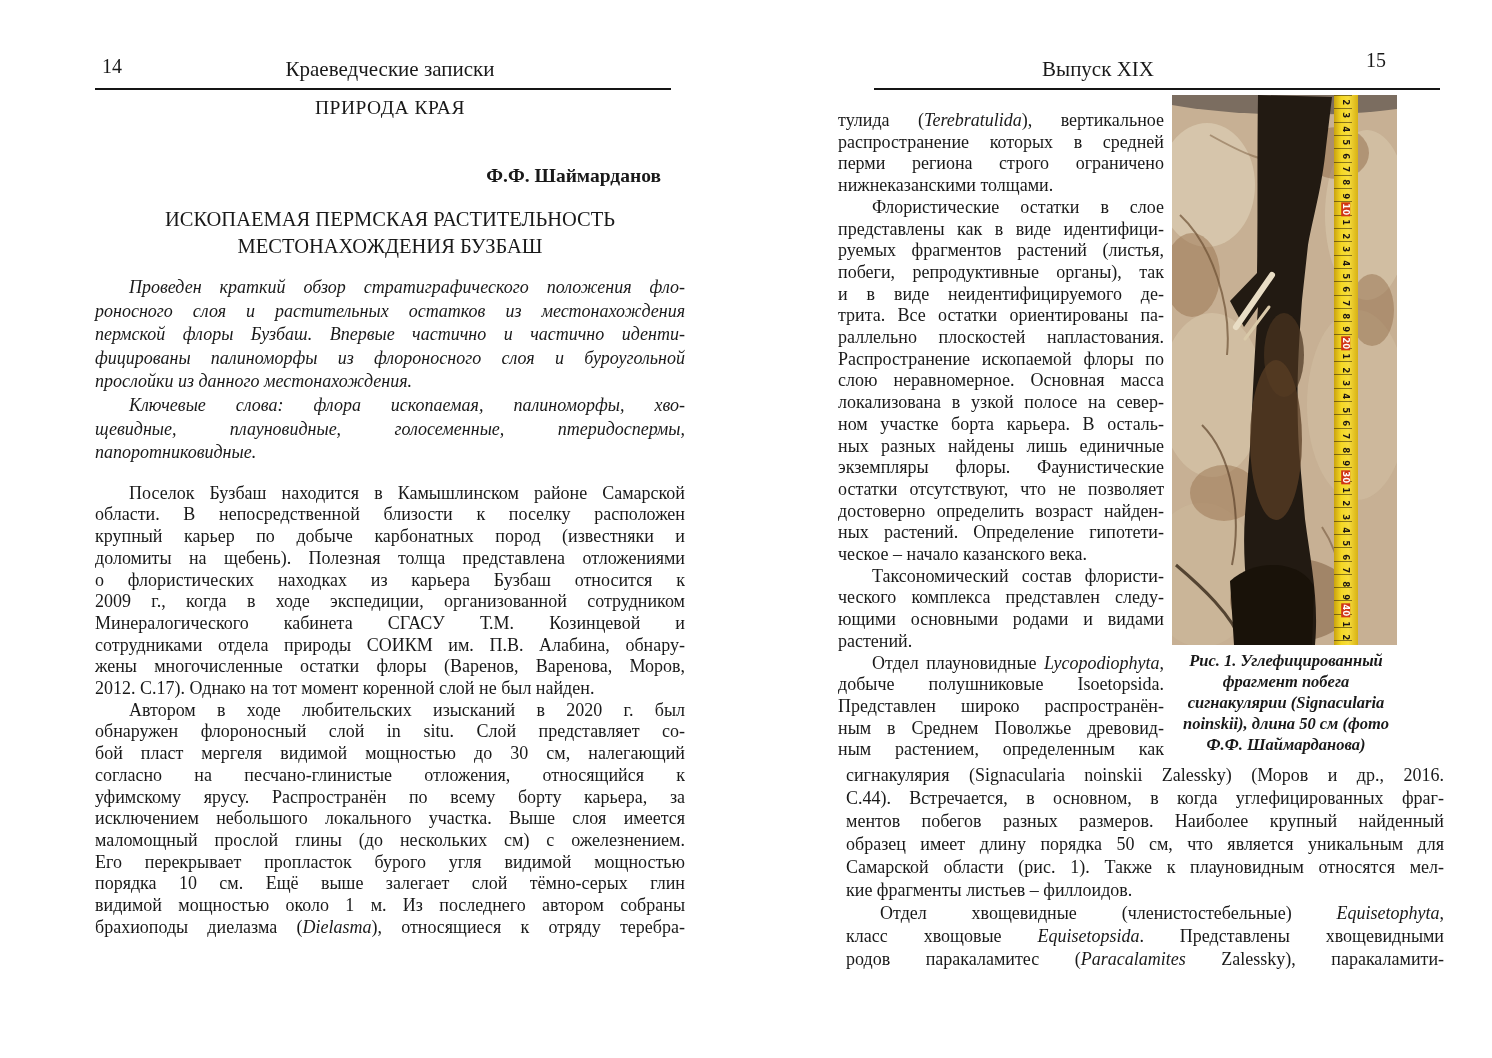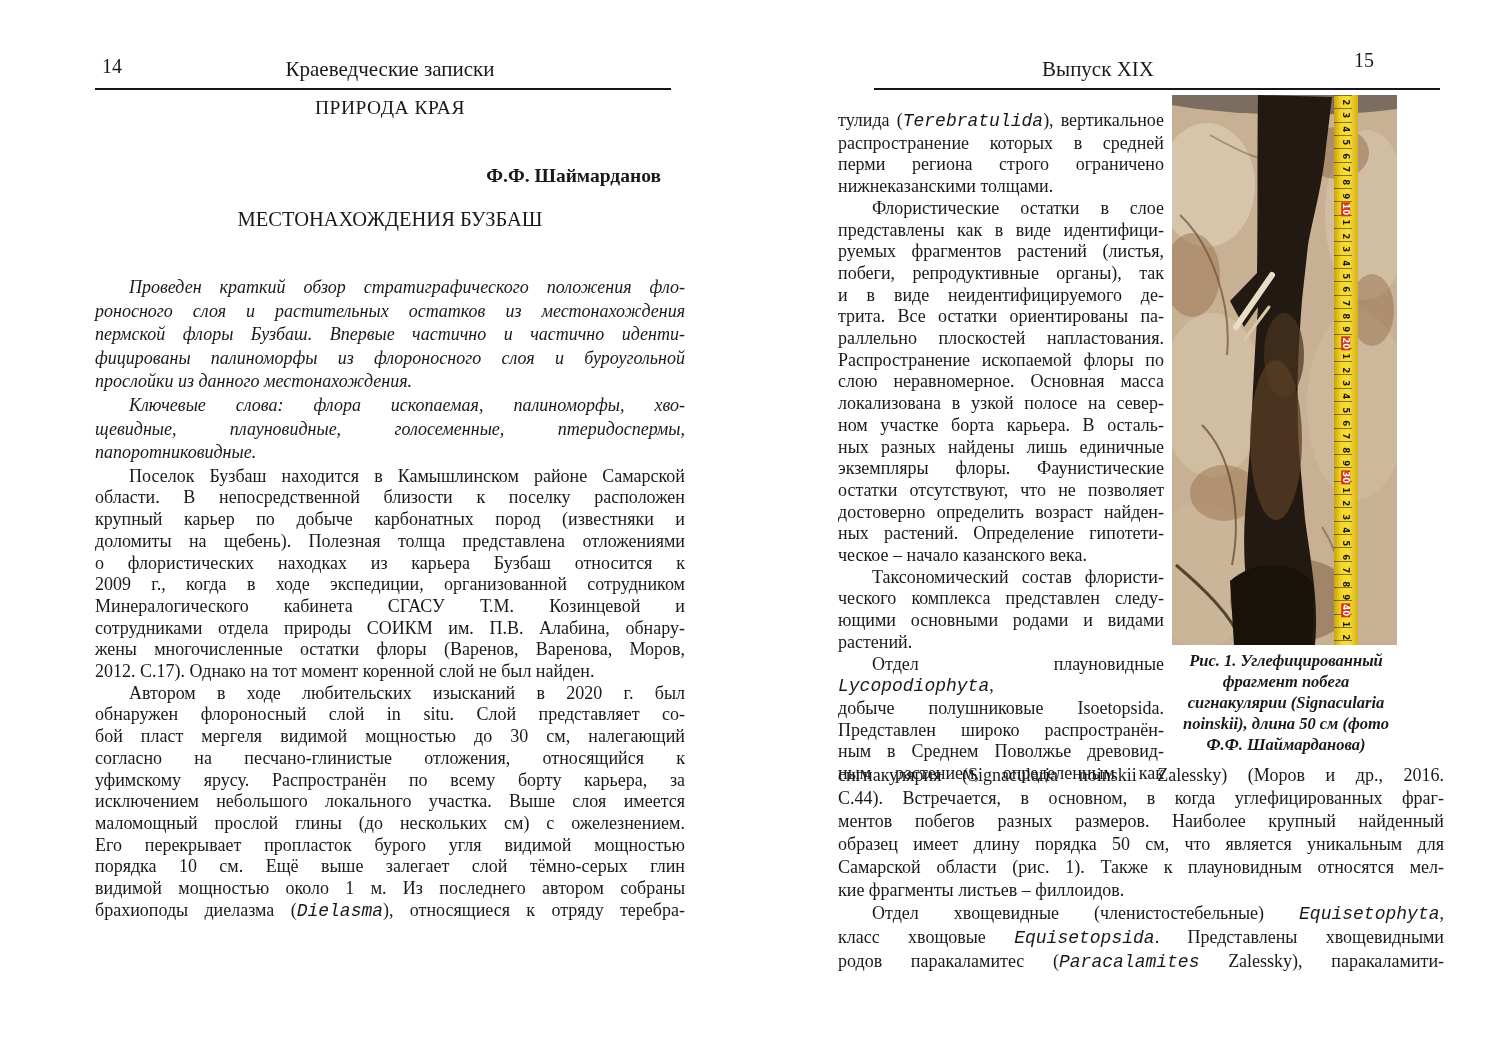--- a/index.html
+++ b/index.html
@@ -7,50 +7,50 @@
     width:1492px;height:1058px;position:relative;overflow:hidden;
     background:#ffffff;color:#191919;
     font-family:"Liberation Serif","DejaVu Serif",serif;
   }
   .page{position:absolute;top:48px;}
   #pl{left:95px;width:590px;height:980px;}
   #pr{left:838px;width:606px;height:980px;}
 
   .pagenum{position:absolute;font-size:20px;}
   #pl .pagenum{left:7px;top:7px;}
-  #pr .pagenum{left:516px;top:1px;}
+  #pr .pagenum{left:528px;top:1px;}
   .rh{position:absolute;top:9px;text-align:center;font-size:21px;}
   #pl .rh{left:0;width:100%;}
   #pr .rh{left:0;width:520px;}
   .rule{position:absolute;top:40px;border-top:2px solid #151515;}
   #pl .rule{left:0;width:576px;}
   #pr .rule{left:36px;width:566px;}
 
   .section{position:absolute;left:0;top:49px;width:100%;text-align:center;font-size:19.5px;letter-spacing:.5px;}
   .author{position:absolute;left:0;top:117px;width:566px;text-align:right;font-weight:bold;font-size:19.5px;}
   .title{position:absolute;left:0;top:158px;width:100%;text-align:center;font-size:20.5px;line-height:27px;}
 
   .para{margin:0;}
-  .para.gap{margin-top:1px;}
+  .para.gap{margin-top:18px;}
   .it{font-style:italic;}
   .bd{font-weight:bold;}
-  .i{font-style:italic;font-family:Liberation Mono, monospace;}
+  .i{font-style:italic;}
   .ln{text-align:left;}
   .ln.j{text-align:justify;text-align-last:justify;}
   .ln.c{text-align:center;}
   .ln.ind{text-indent:34px;}
 
   #pl .body{position:absolute;left:0;top:228px;width:100%;font-size:18px;}
   #pl .body .ln{line-height:21.7px;}
   #pl .body .para.abs .ln{line-height:23.6px;}
 
   #pr .col{position:absolute;left:0;top:62px;width:326px;font-size:18px;}
   #pr .col .ln{line-height:21.7px;}
   #pr .full{position:absolute;left:0;top:716px;width:606px;font-size:18px;}
-  #pr .full .ln{line-height:23px;}
+  #pr .full .ln{line-height:23px;margin-left:8px;}
   #pr .caption{position:absolute;left:330px;top:602px;width:236px;font-size:16.5px;}
   #pr .caption .ln{line-height:21px;}
 
   .photo{position:absolute;left:334px;top:47px;width:225px;height:550px;background:#c7b094;}
   .photo svg{position:absolute;left:0;top:0;}
   .ruler{
     position:absolute;left:162px;top:0;width:24px;height:550px;box-sizing:border-box;
     background:linear-gradient(90deg,#c9a30f,#f4d723 30%,#f7dd3d 60%,#d7b114);
     display:flex;flex-direction:column;justify-content:space-between;align-items:center;
     padding:3px 0;
@@ -69,20 +69,21 @@
 </head>
 <body>
 
 <div class="page" id="pl">
   <div class="pagenum">14</div>
   <div class="rh">Краеведческие записки</div>
   <div class="rule"></div>
   <div class="section">ПРИРОДА КРАЯ</div>
   <div class="author">Ф.Ф. Шаймарданов</div>
   <div class="title">
+    <div>ИСКОПАЕМАЯ ПЕРМСКАЯ РАСТИТЕЛЬНОСТЬ</div>
     <div>МЕСТОНАХОЖДЕНИЯ БУЗБАШ</div>
   </div>
   <div class="body">
       <div class="para abs it">
         <div class="ln j ind">Проведен краткий обзор стратиграфического положения фло-</div>
         <div class="ln j">роносного слоя и растительных остатков из местонахождения</div>
         <div class="ln j">пермской флоры Бузбаш. Впервые частично и частично иденти-</div>
         <div class="ln j">фицированы палиноморфы из флороносного слоя и буроугольной</div>
         <div class="ln">прослойки из данного местонахождения.</div>
       </div>

